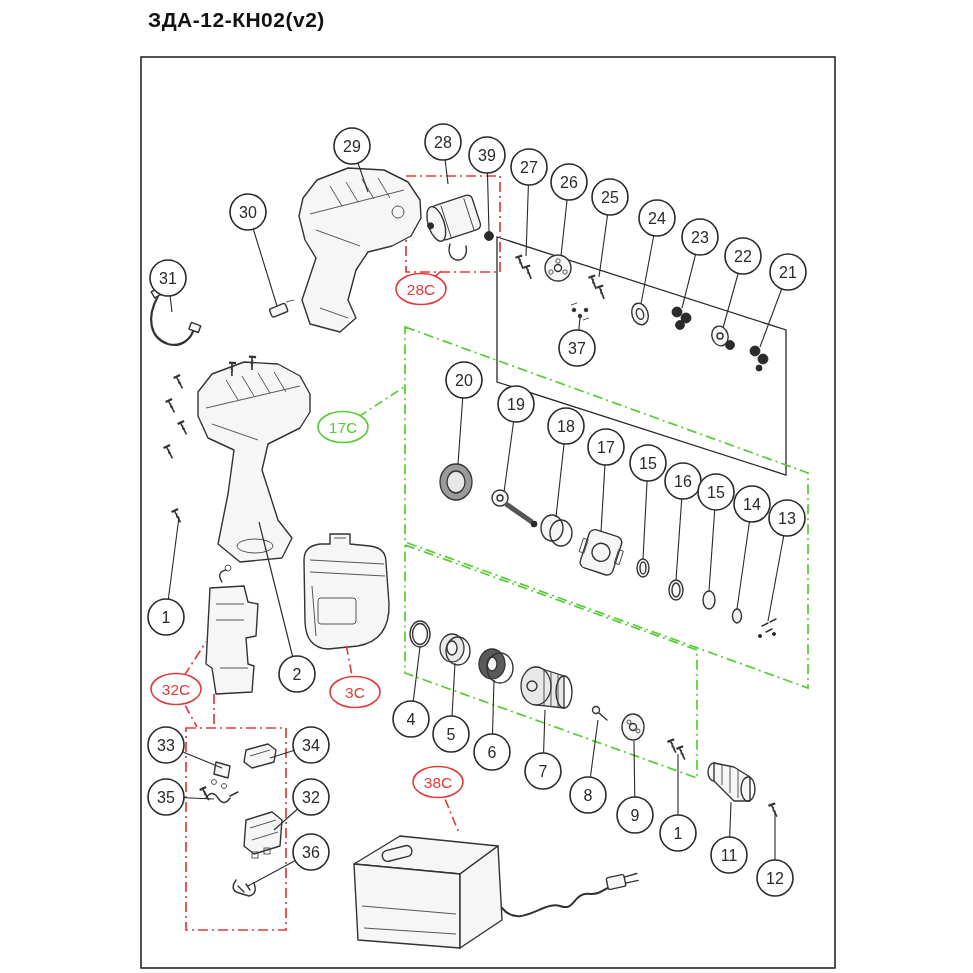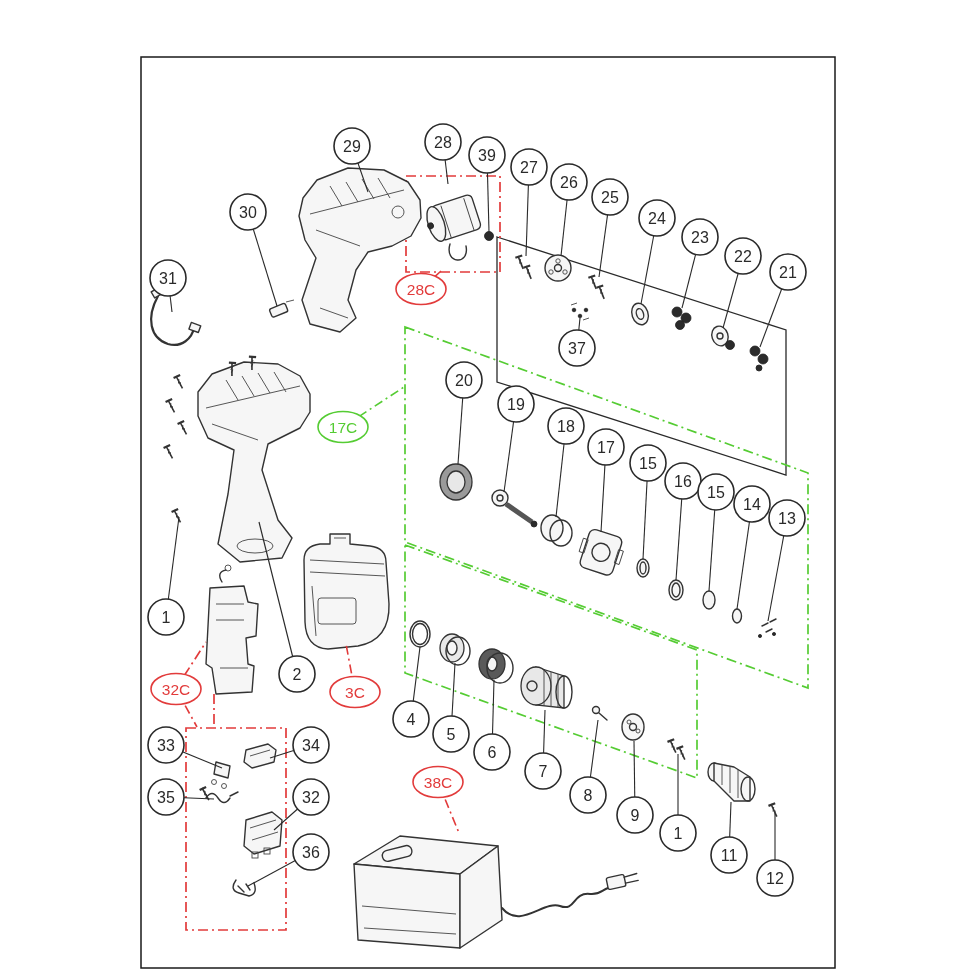--- a/index.html
+++ b/index.html
@@ -17,20 +17,21 @@
   .lite{fill:#e8e8e8;stroke:#333;stroke-width:1.3;}
   .thin{fill:none;stroke:#444;stroke-width:.9;}
   .box-red{fill:none;stroke:#e23b3b;stroke-width:1.7;stroke-dasharray:10 4 2 4;}
   .box-green{fill:none;stroke:#55cc33;stroke-width:1.7;stroke-dasharray:10 4 2 4;}
   .box-black{fill:none;stroke:#2a2a2a;stroke-width:1.3;}
 </style>
 </head>
 <body>
 
 <div class="page">
+  <h1 class="page-title">ЗДА-12-КН02(v2)</h1>
 
   <svg id="diagram" width="973" height="973" viewBox="0 0 973 973">
 
     <defs>
       <g id="screw">
         <line x1="0" y1="0" x2="12" y2="7" stroke="#333" stroke-width="1.6"></line>
         <line x1="-1" y1="3" x2="3" y2="-3" stroke="#333" stroke-width="2.2"></line>
         <line x1="4" y1="1" x2="6" y2="5" stroke="#333" stroke-width=".9"></line>
         <line x1="7" y1="3" x2="9" y2="6" stroke="#333" stroke-width=".9"></line>
       </g>

